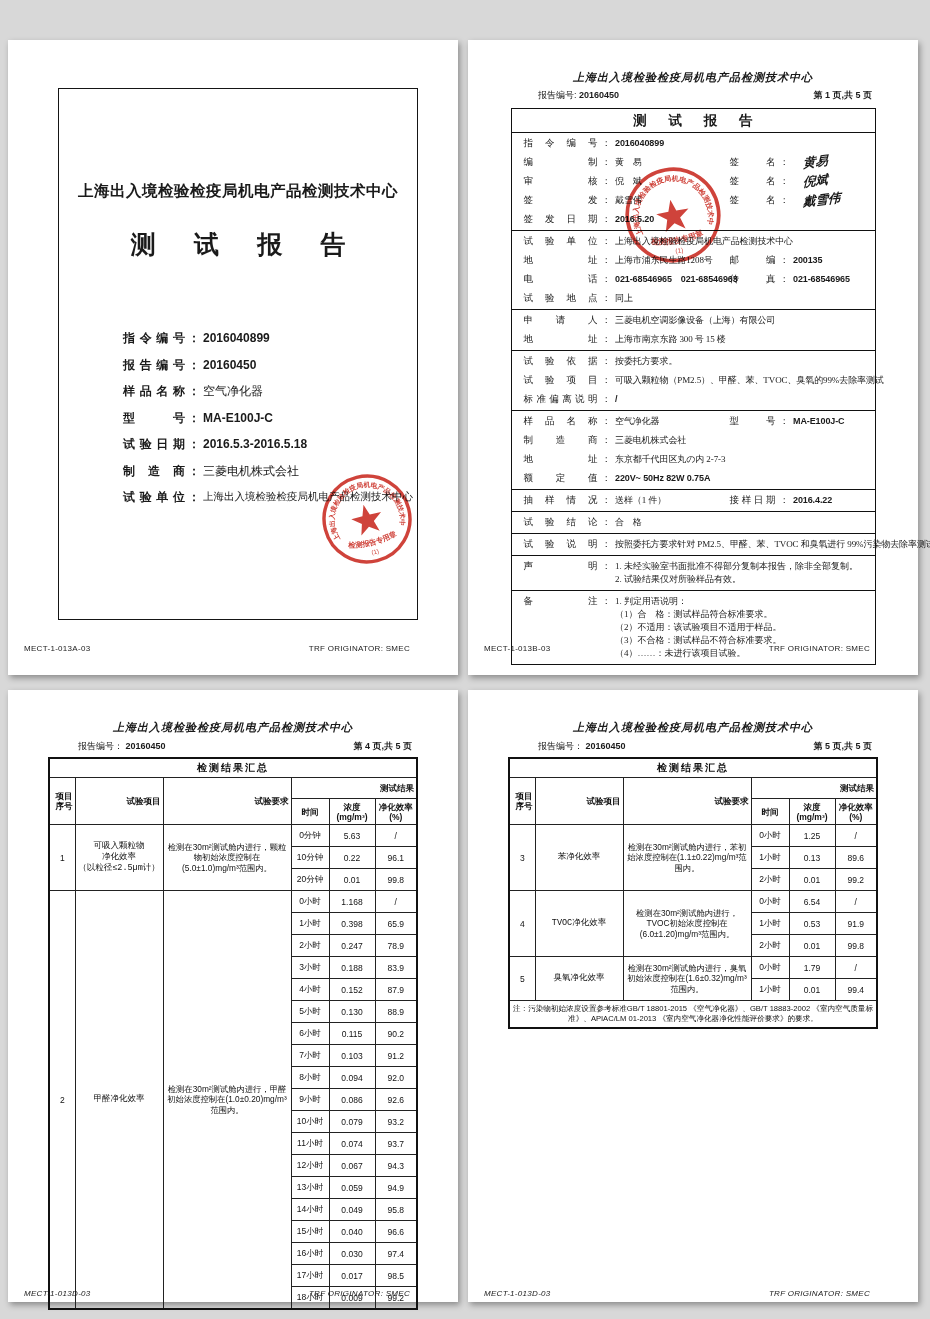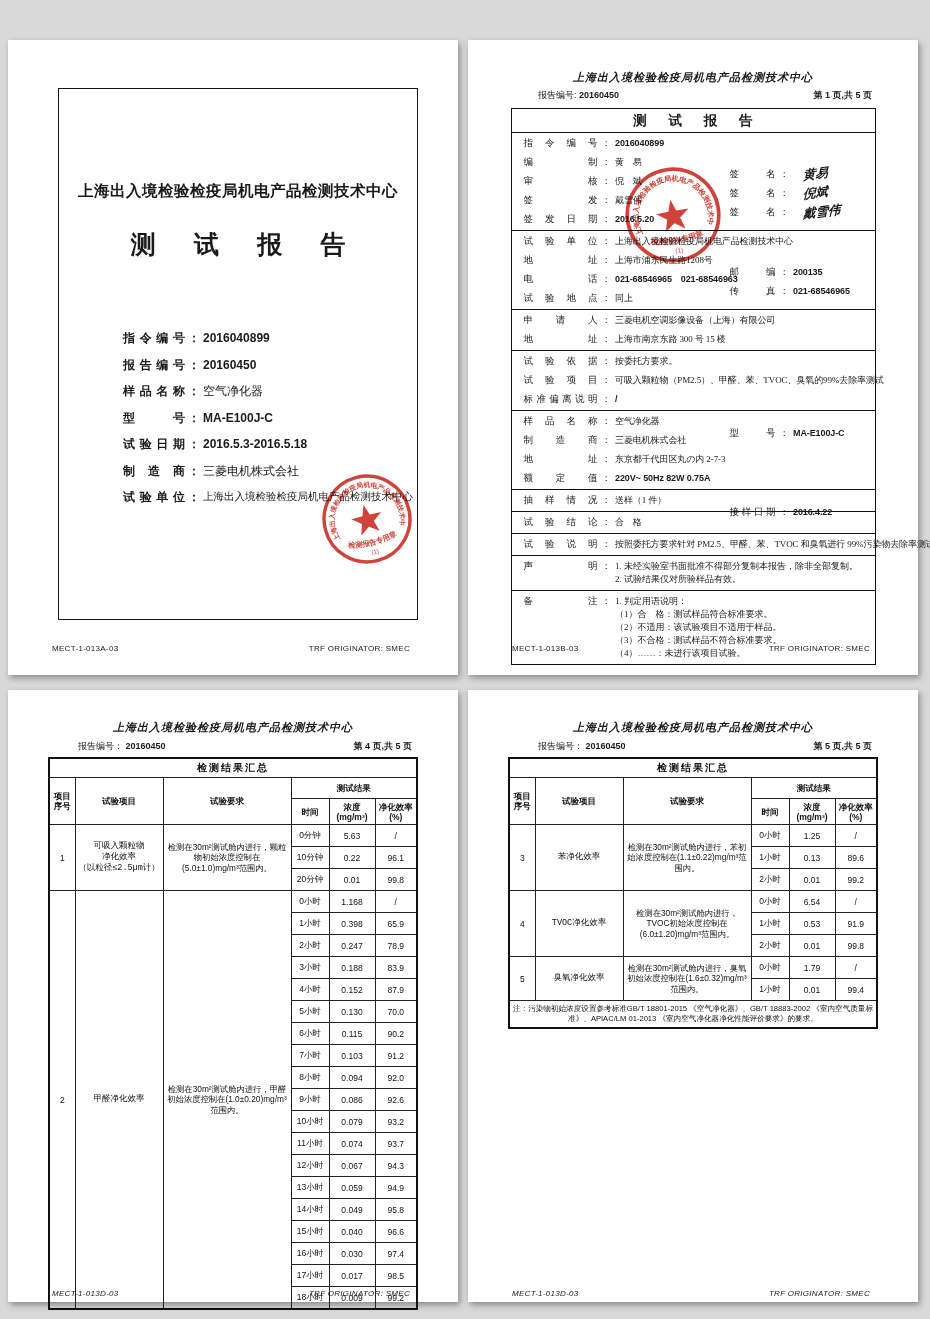--- a/index.html
+++ b/index.html
@@ -25,53 +25,53 @@
   .p1v.kai{font-weight:normal;font-family:"Liberation Serif",serif;}
   .p1v.sm{font-size:10.5px;}
 
   
   .phead{padding-top:30px;}
   .ph-org{text-align:center;font-size:11px;font-weight:bold;font-style:italic;
           font-family:"Liberation Serif",serif;letter-spacing:1px;}
   .ph-line{display:flex;justify-content:space-between;padding:5px 46px 0 70px;font-size:9px;}
   .b{font-weight:bold;font-family:"Liberation Sans",sans-serif;}
   .pfoot{position:absolute;left:0;right:0;display:flex;justify-content:space-between;
-         padding:0 48px 0 44px;font-size:8px;letter-spacing:.3px;}
+         padding:0 48px 0 16px;font-size:8px;letter-spacing:.3px;}
   .pfoot.hi{bottom:22px;} .pfoot.lo{bottom:4px;font-style:italic;}
 
   
   #p2 .ph-line{padding-top:4px;}
   .t2{position:relative;margin:6px auto 0;width:363px;border:1.6px solid #111;
       font-family:"Liberation Serif",serif;}
   .t2title{height:23px;line-height:23px;text-align:center;font-weight:bold;font-size:13.5px;
            letter-spacing:9px;text-indent:9px;border-bottom:1.6px solid #111;
            font-family:"Liberation Sans",sans-serif;}
   .t2box{border-top:1.2px solid #111;padding:1px 0;}
   .t2box:first-of-type{border-top:none;}
   .t2row{position:relative;min-height:19px;line-height:19px;display:flex;align-items:flex-start;
          padding-left:12px;font-size:9.5px;}
   .t2l{flex:none;width:74px;text-align:justify;text-align-last:justify;}
   .t2c{flex:none;margin:0 4px;}
   .t2v{white-space:nowrap;font-size:9px;letter-spacing:-.1px;}
   .t2v.b{font-size:9px;}
-  .pair2{position:absolute;left:218px;top:12px;display:flex;line-height:19px;}
+  .pair2{position:absolute;left:218px;top:0;display:flex;line-height:19px;}
   .t2l2{flex:none;width:46px;text-align:justify;text-align-last:justify;}
   .sig{display:inline-block;margin-left:10px;font-family:"Liberation Serif",serif;font-style:italic;
        font-weight:bold;font-size:12.5px;transform:rotate(-7deg) skewX(-8deg);}
   .t2lines{padding:3px 0;line-height:13px;font-size:9px;}
 
   
   .rt-holder{margin-top:4px;}
   table.rt{border-collapse:collapse;margin:0 auto;table-layout:fixed;border:2px solid #111;
            font-size:8.5px;color:#111;}
   table.rt td{border:1px solid #222;text-align:center;vertical-align:middle;padding:0 2px;
               overflow:hidden;}
   td.rt-title{height:18px;font-weight:bold;font-size:10px;letter-spacing:2px;margin-top:22px;}
   td.rt-h{font-weight:bold;line-height:10px;}
-  tr.hr1 td{height:20px;} tr.hr2 td{height:25px;}
+  tr.hr1 td{height:20px;text-align:right;} tr.hr2 td{height:25px;}
   td.tL{border-left:2px solid #111;}
   td.rt-c{height:21px;}
   td.rt-item{line-height:11px;font-family:Liberation Mono, monospace;}
   td.rt-req{text-align:left;line-height:10.5px;font-size:8.3px;padding:2px 4px;}
   td.rt-note{text-align:left;line-height:10px;font-size:7.6px;padding:3px 4px;height:26px;}
 
   
   .stamp{position:absolute;opacity:.88;mix-blend-mode:multiply;z-index:5;pointer-events:none;}
   .s1{left:262px;top:384px;width:92px;height:92px;transform:rotate(-14deg);}
   .s2{left:156px;top:126px;width:98px;height:98px;transform:rotate(-10deg);}
@@ -432,21 +432,21 @@
               <td class="rt-c">83.9</td>
             </tr>
             <tr>
               <td class="rt-c tL">4小时</td>
               <td class="rt-c">0.152</td>
               <td class="rt-c">87.9</td>
             </tr>
             <tr>
               <td class="rt-c tL">5小时</td>
               <td class="rt-c">0.130</td>
-              <td class="rt-c">70.0</td>
+              <td class="rt-c">88.9</td>
             </tr>
             <tr>
               <td class="rt-c tL">6小时</td>
               <td class="rt-c">0.115</td>
               <td class="rt-c">90.2</td>
             </tr>
             <tr>
               <td class="rt-c tL">7小时</td>
               <td class="rt-c">0.103</td>
               <td class="rt-c">91.2</td>

